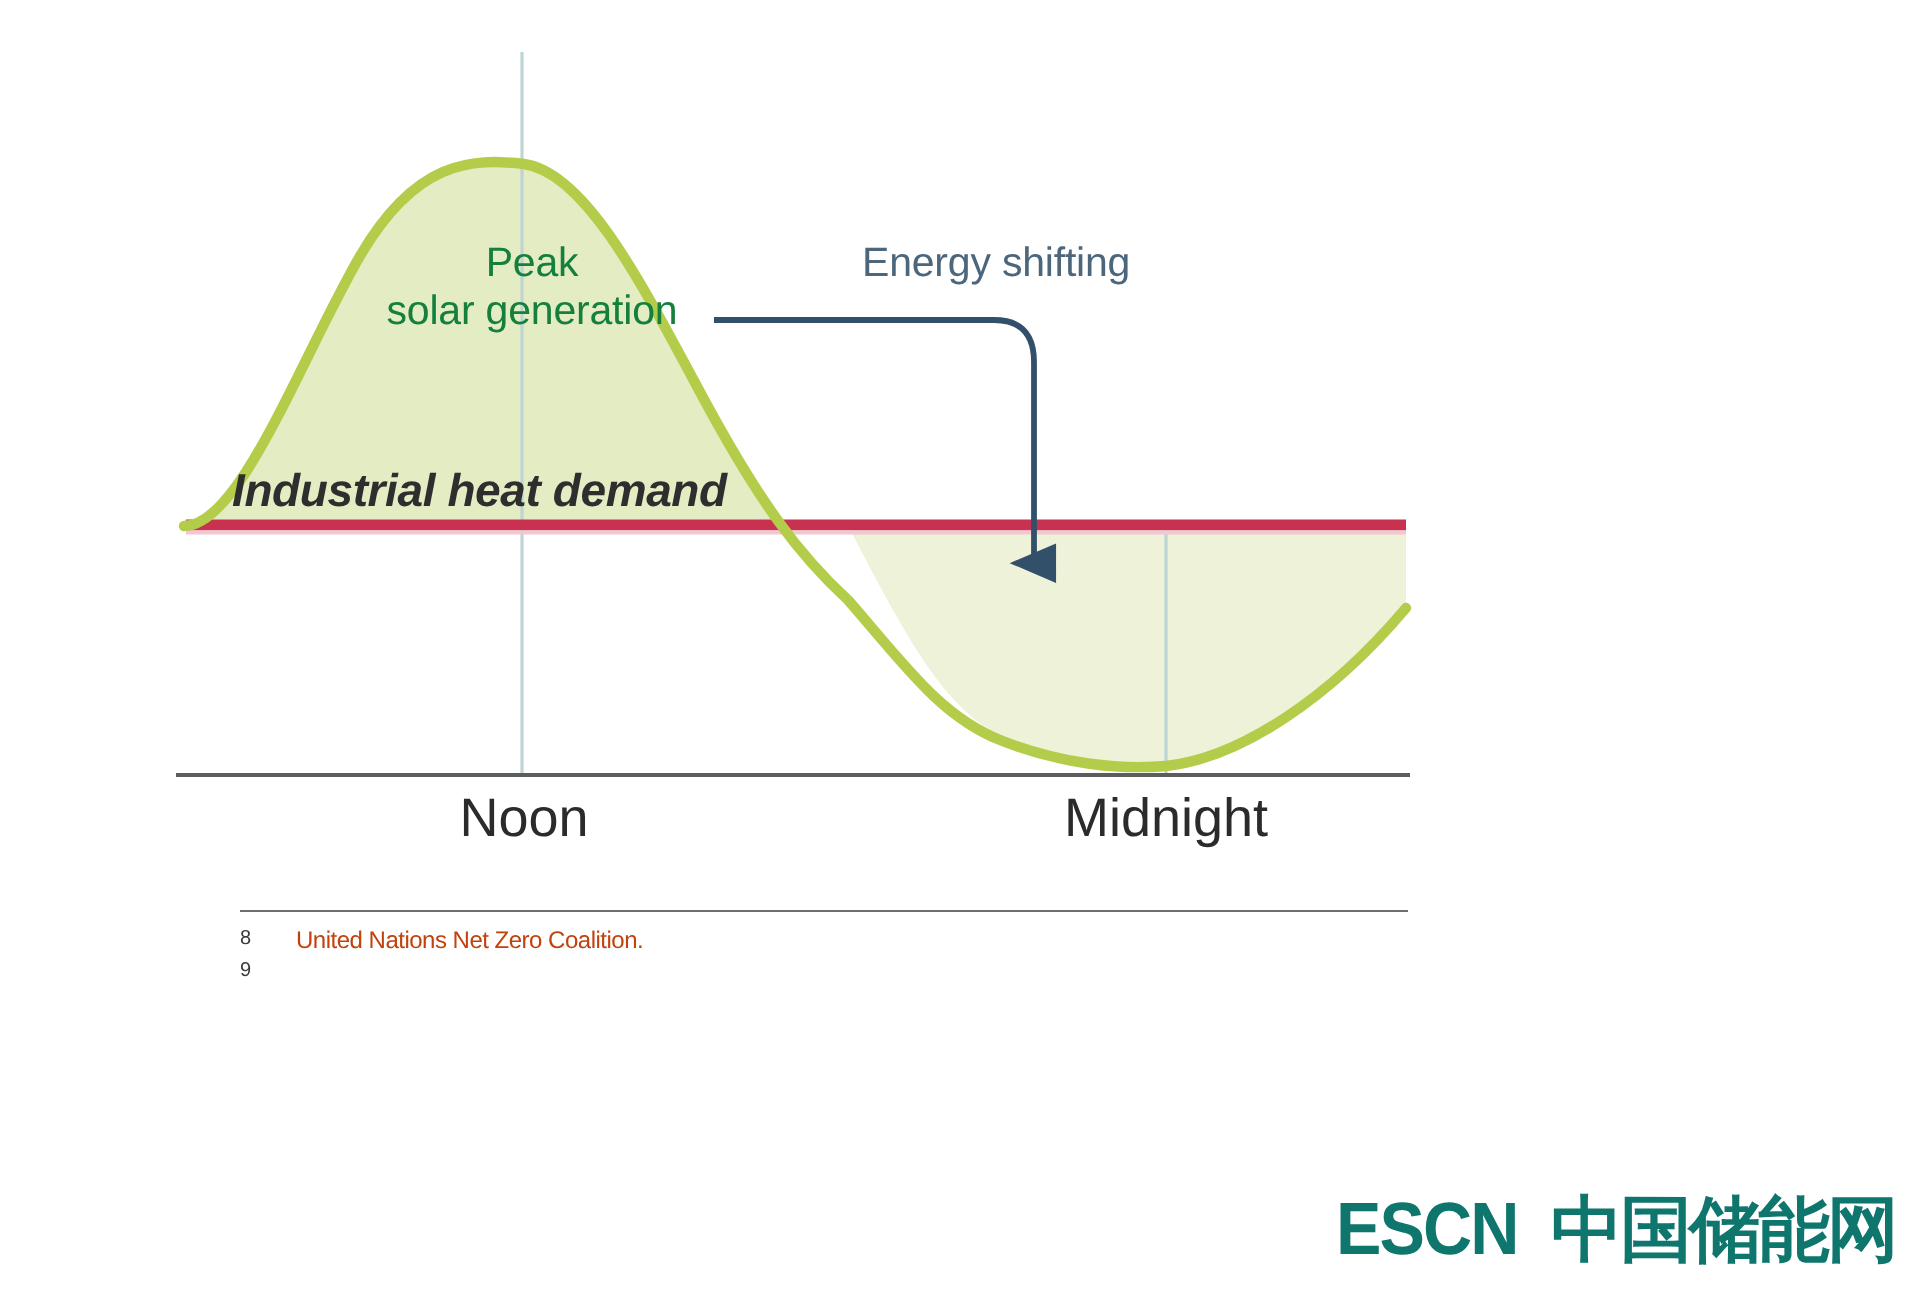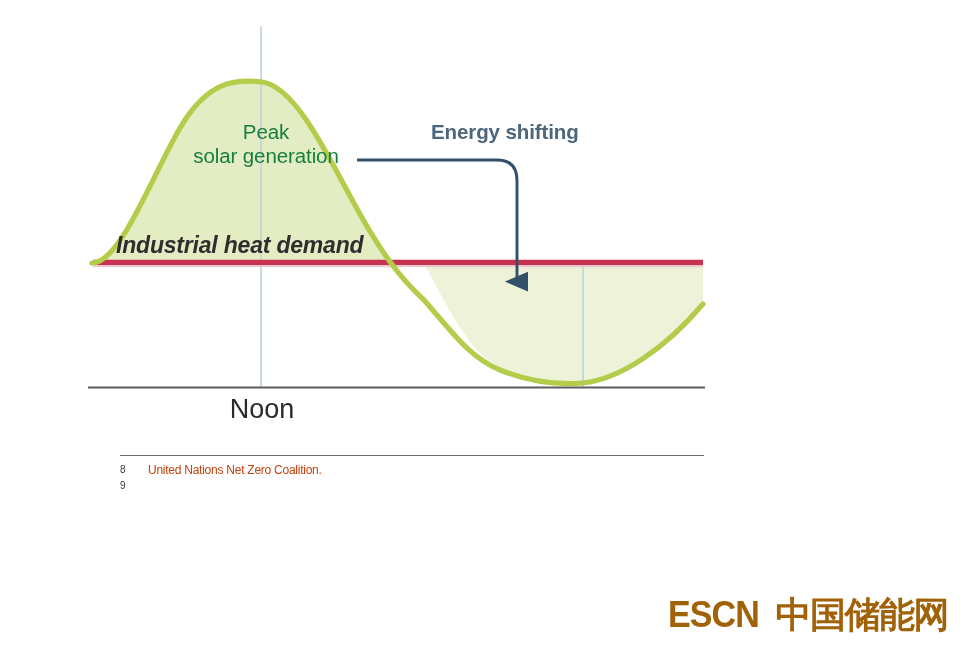--- a/index.html
+++ b/index.html
@@ -207,39 +207,40 @@
                L 497,160
                Q 517,160 517,181
                L 517,281"></path>
     </svg>
 
     <div class="chart-label" id="peak-label">
       <div>Peak</div>
       <div>solar generation</div>
     </div>
 
-    <div class="chart-label" id="energy-shifting-label" style="color: rgb(76, 102, 124); font-weight: bold;">Energy shifting</div>
+    <div class="chart-label" id="energy-shifting-label" style="color: rgb(76, 102, 124);">Energy shifting</div>
 
     <div class="chart-label" id="industrial-label">Industrial heat demand</div>
 
     <div class="axis-tick-label" id="tick-noon">Noon</div>
 
+    <div class="axis-tick-label" id="tick-midnight">Midnight</div>
   </div>
 
   <div id="footnotes">
     <div id="footnote-rule"></div>
 
     <div class="footnote-row">
       <sup class="footnote-marker">8</sup>
       <div class="footnote-text">United Nations Net Zero Coalition.</div>
     </div>
 
     <div class="footnote-row">
       <sup class="footnote-marker">9</sup>
     </div>
   </div>
 
-  <div id="watermark" style="color: #a16207;">
+  <div id="watermark" style="color: #0f766e;">
     <span id="watermark-latin">ESCN</span>
     <span id="watermark-cjk">中国储能网</span>
   </div>
 
 </div>
 
 </body></html>

